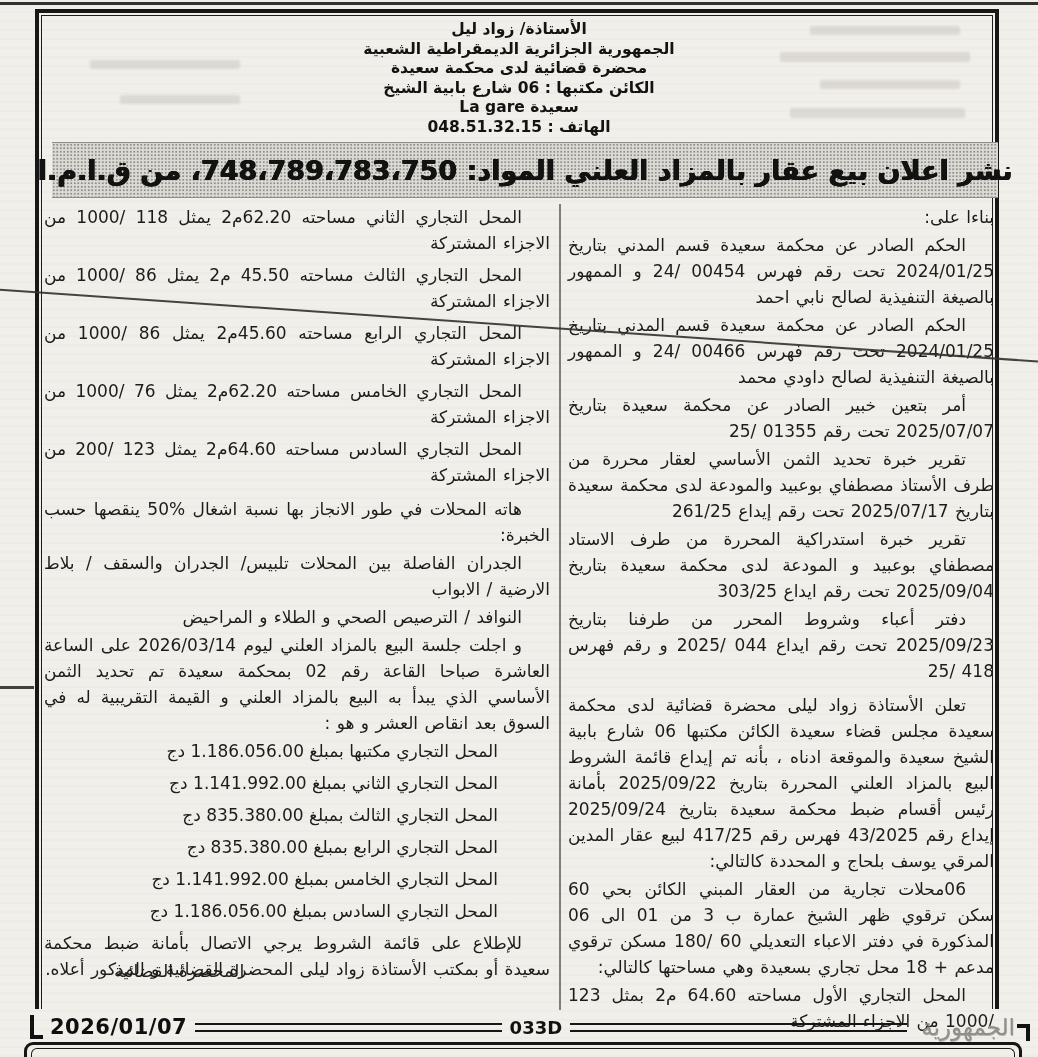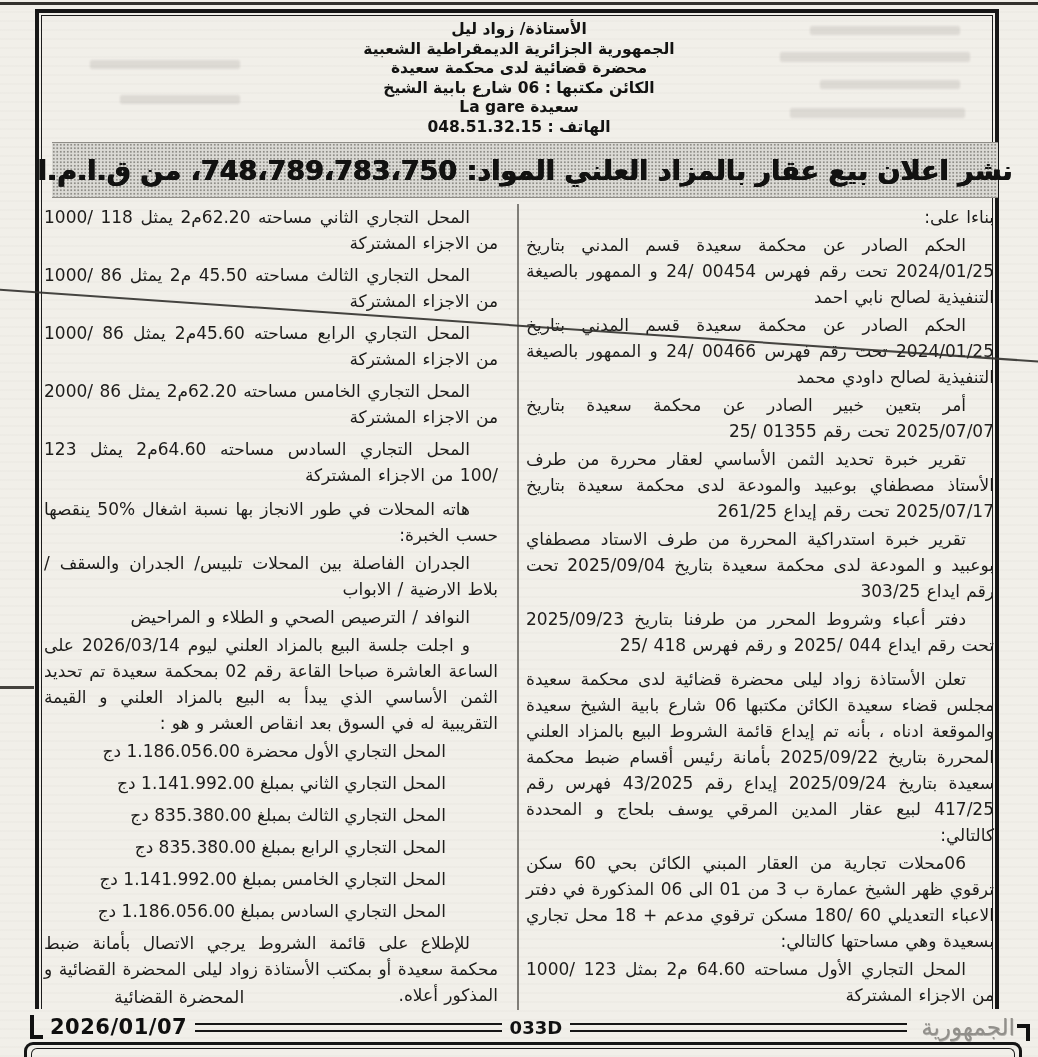--- a/index.html
+++ b/index.html
@@ -26,24 +26,24 @@
     background-image:radial-gradient(rgba(80,78,72,0.55) 0.8px, transparent 0.9px);
     background-size:3.5px 3.5px;
     display:flex;align-items:center;justify-content:center;
     border-top:1px solid #8f8d87;border-bottom:1px solid #8f8d87;}
   .title-band .title{font-size:27px;font-weight:bold;color:#121211;
     text-shadow:0.6px 0 0 #121211, -0.3px 0 0 #121211;white-space:nowrap;}
   
   .columns{position:absolute;top:204px;left:42px;right:44px;height:806px;
     display:flex;direction:rtl;}
   .col{box-sizing:border-box;}
-  .col-right{width:474px;padding-left:6px;}
+  .col-right{width:432px;padding-left:6px;}
   .col-divider{width:0;border-left:1px solid rgba(90,88,82,0.75);
     border-right:1px solid rgba(90,88,82,0.75);margin:0 1px;}
-  .col-left{flex:1;padding-right:18px;padding-left:2px;}
+  .col-left{flex:1;padding-right:8px;padding-left:2px;}
   .p{margin:0 0 2px;font-size:17px;line-height:26px;text-align:justify;
     text-align-last:right;text-indent:28px;word-spacing:1px;}
   .p.noindent{text-indent:0;}
   .p.gap-top{margin-top:8px;}
   .p.lot{margin-bottom:6px;}
   .price{margin:0 0 6px;font-size:17px;line-height:26px;padding-right:52px;
     text-indent:0;white-space:nowrap;}
   .signature{font-weight:normal;font-size:17.5px;line-height:26px;
     text-align:left;margin:-26px 0 0;padding-left:70px;}
   
@@ -116,27 +116,27 @@
       <p class="p">06محلات تجارية من العقار المبني الكائن بحي 60 سكن ترقوي ظهر الشيخ عمارة ب 3 من 01 الى 06 المذكورة في دفتر الاعباء التعديلي 60 /180 مسكن ترقوي مدعم + 18 محل تجاري بسعيدة وهي مساحتها كالتالي:</p>
       <p class="p">المحل التجاري الأول مساحته  64.60 م2 بمثل 123 /1000 من الاجزاء المشتركة</p>
     </div>
 
     <div class="col-divider"></div>
 
     <div class="col col-left">
       <p class="p lot">المحل التجاري الثاني مساحته 62.20م2 يمثل 118 /1000 من الاجزاء المشتركة</p>
       <p class="p lot">المحل التجاري الثالث مساحته 45.50 م2 يمثل 86 /1000 من الاجزاء المشتركة</p>
       <p class="p lot">المحل التجاري الرابع مساحته 45.60م2 يمثل 86 /1000 من الاجزاء المشتركة</p>
-      <p class="p lot">المحل التجاري الخامس مساحته 62.20م2 يمثل 86 /2000 من الاجزاء المشتركة</p>
-      <p class="p lot">المحل التجاري السادس مساحته 64.60م2 يمثل 123 /100 من الاجزاء المشتركة</p>
+      <p class="p lot">المحل التجاري الخامس مساحته 62.20م2 يمثل 76 /1000 من الاجزاء المشتركة</p>
+      <p class="p lot">المحل التجاري السادس مساحته 64.60م2 يمثل 123 /200 من الاجزاء المشتركة</p>
       <p class="p gap-top">هاته المحلات في طور الانجاز بها نسبة اشغال %50 ينقصها حسب الخبرة:</p>
       <p class="p">الجدران الفاصلة بين المحلات تلبيس/ الجدران والسقف / بلاط الارضية / الابواب</p>
       <p class="p">النوافد / الترصيص الصحي و الطلاء و المراحيض</p>
       <p class="p">و اجلت جلسة البيع بالمزاد العلني ليوم 2026/03/14 على الساعة العاشرة صباحا القاعة رقم 02 بمحكمة سعيدة تم تحديد الثمن الأساسي الذي يبدأ به البيع بالمزاد العلني و القيمة التقريبية له في السوق بعد انقاص العشر و هو :</p>
-      <p class="price">المحل التجاري الأول محضرة 1.186.056.00 دج</p>
+      <p class="price">المحل التجاري مكتبها بمبلغ 1.186.056.00 دج</p>
       <p class="price">المحل التجاري الثاني بمبلغ 1.141.992.00 دج</p>
       <p class="price">المحل التجاري الثالث بمبلغ 835.380.00 دج</p>
       <p class="price">المحل التجاري الرابع بمبلغ 835.380.00 دج</p>
       <p class="price">المحل التجاري الخامس بمبلغ 1.141.992.00 دج</p>
       <p class="price">المحل التجاري السادس بمبلغ 1.186.056.00 دج</p>
       <p class="p">للإطلاع على قائمة الشروط يرجي الاتصال بأمانة ضبط محكمة سعيدة أو بمكتب الأستاذة زواد ليلى المحضرة القضائية و المذكور أعلاه.</p>
       <div class="signature">المحضرة القضائية</div>
     </div>
 
   </div>

